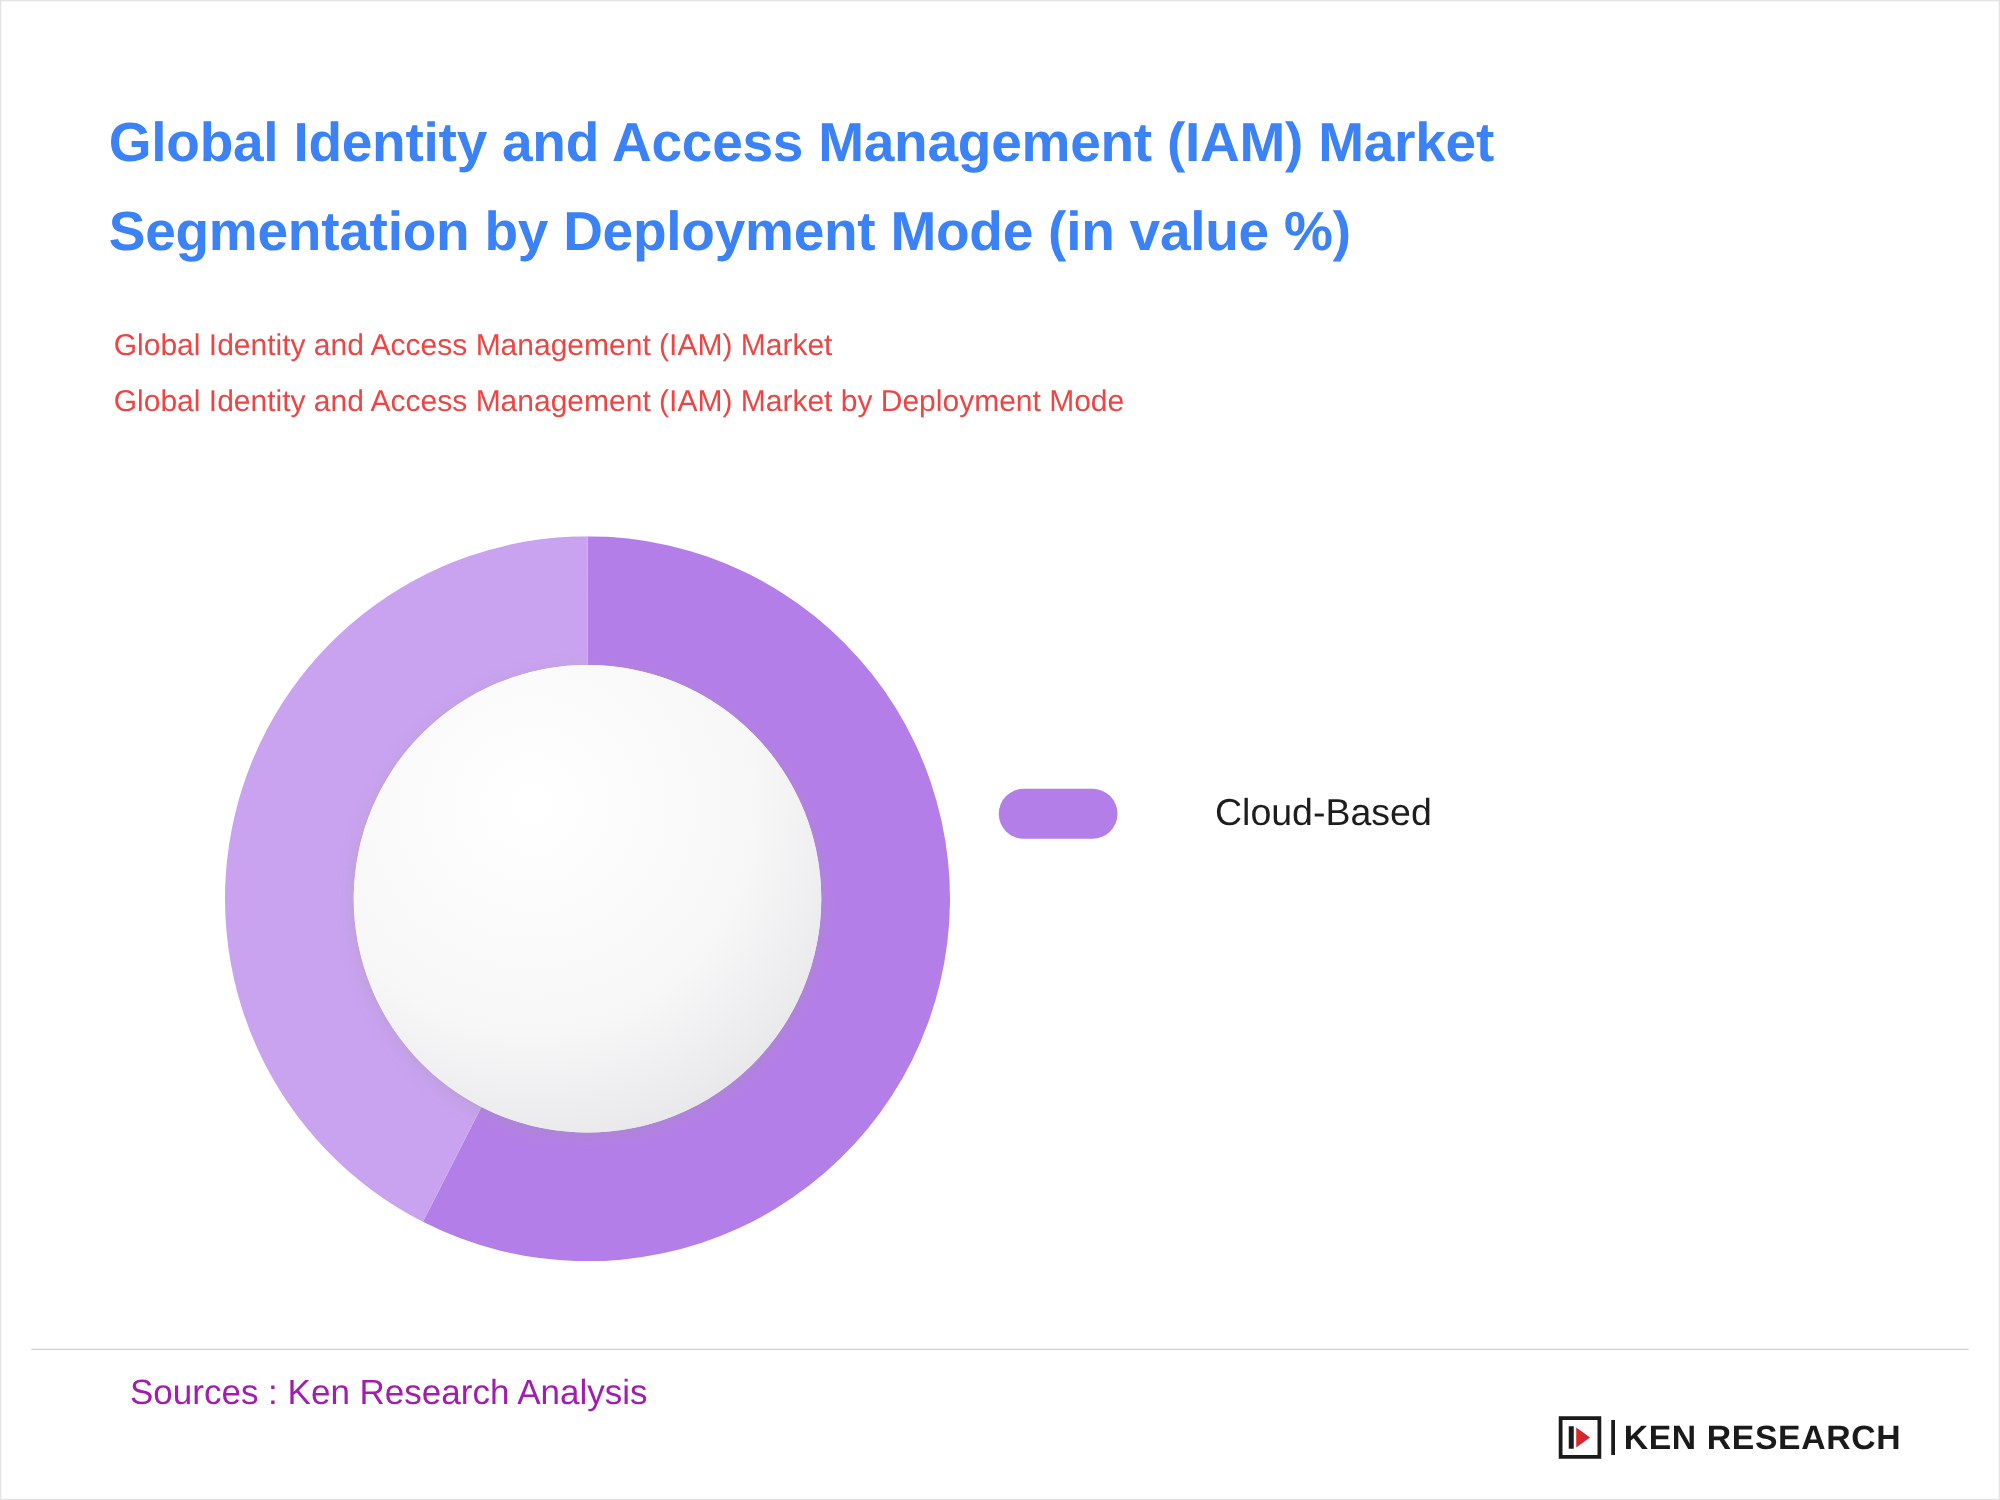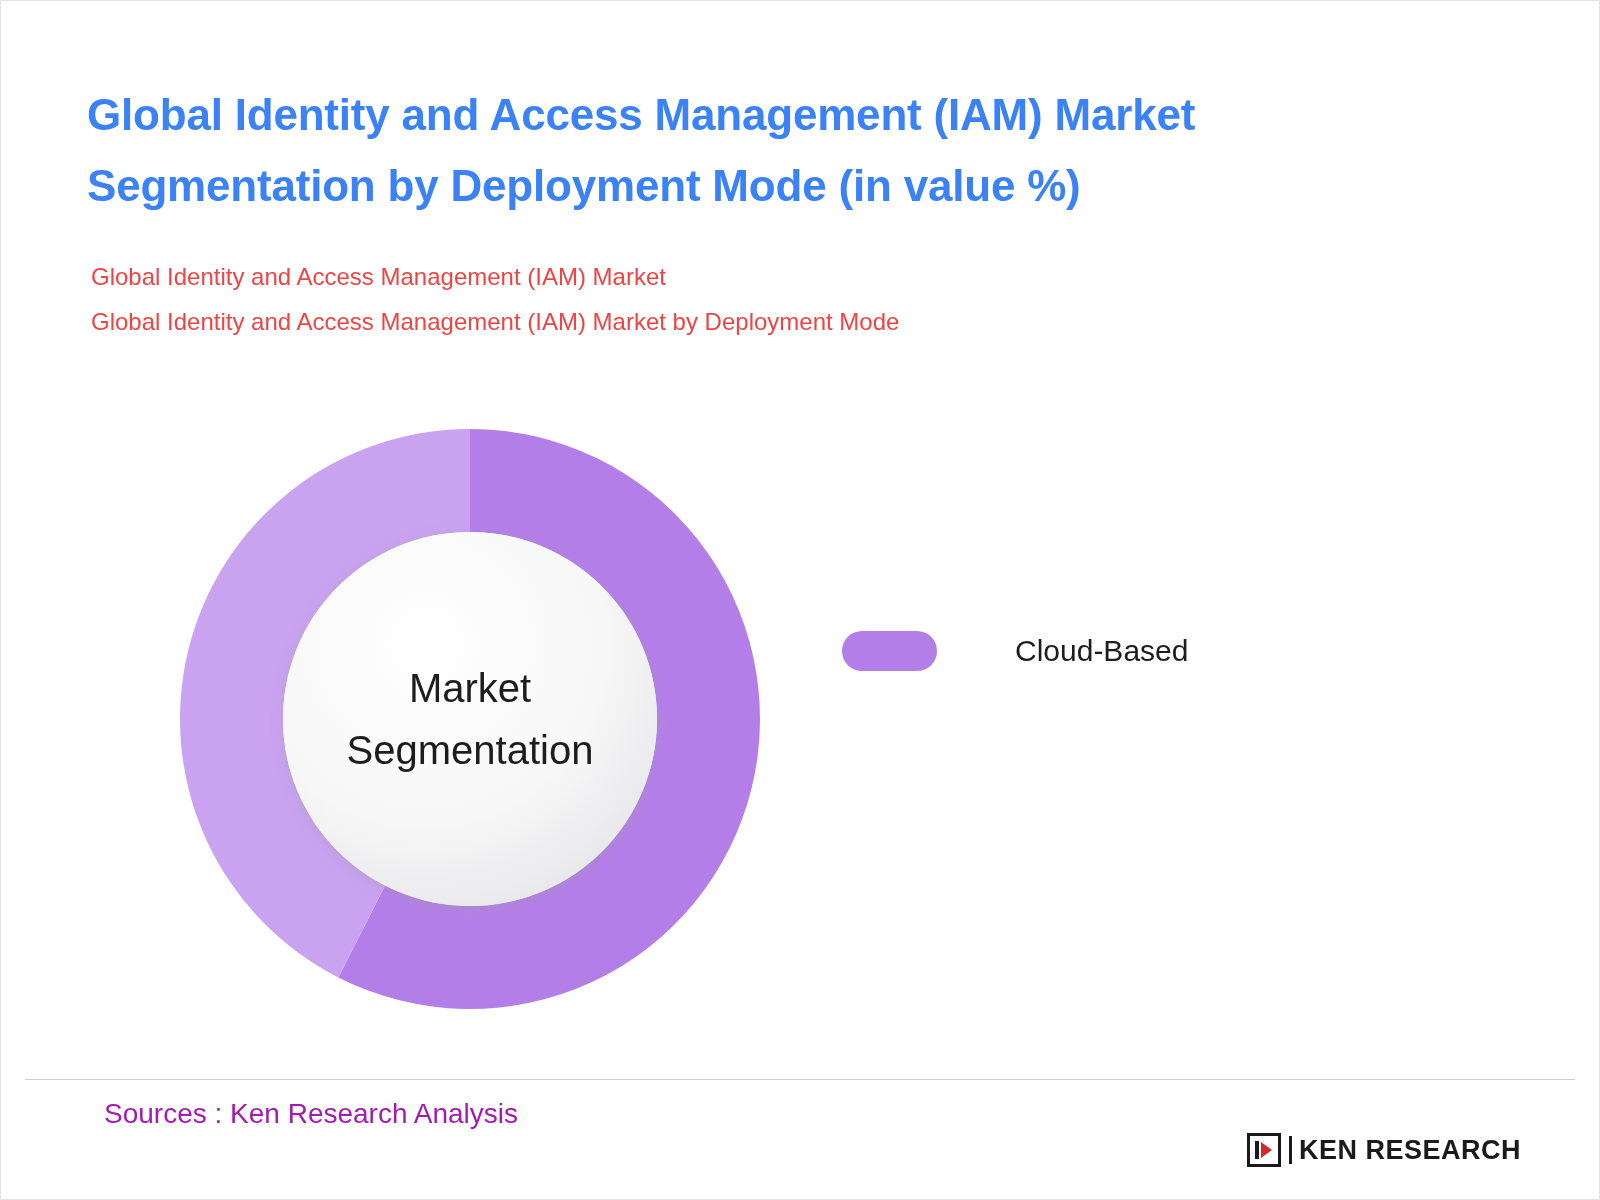--- a/index.html
+++ b/index.html
@@ -83,21 +83,21 @@
   .center-line {
     font-size: 40px;
     color: #1d1d1d;
     line-height: 1.56;
     white-space: nowrap;
   }
 
   
   .legend {
     position: absolute;
-    left: 841px;
+    left: 798px;
     top: 210px;
     width: 430px;
     text-align: center;
   }
   .legend-row {
     display: flex;
     align-items: center;
     height: 80px;
   }
   .legend-swatch {
@@ -205,24 +205,20 @@
             <feDropShadow dx="0" dy="3" stdDeviation="6" flood-color="#9a9aa0" flood-opacity="0.35"></feDropShadow>
           </filter>
         </defs>
 
         <path id="slice-cloud" d="M 290 0 A 290 290 0 1 1 158.34275507553147 548.3918920146267 L 205.1037765487048 456.6182200232248 A 187 187 0 1 0 290 103 Z" fill="#b47ee8"></path>
 
         <path id="slice-onprem" d="M 158.34275507553147 548.3918920146267 A 290 290 0 0 1 289.99999999999994 0 L 289.99999999999994 103 A 187 187 0 0 0 205.1037765487048 456.6182200232248 Z" fill="#c9a2f0"></path>
 
         <circle cx="290" cy="290" r="187" fill="url(#holeGrad)" filter="url(#holeShadow)"></circle>
       </svg>
-      <div class="center-label">
-        <div class="center-line">Market</div>
-        <div class="center-line">Segmentation</div>
-      </div>
     </div>
 
     <div class="legend">
       <div class="legend-row">
         <span class="legend-swatch" id="sw0" style="background: rgb(180, 126, 232);"></span>
         <span class="legend-label">Cloud-Based</span>
       </div>
     </div>
 
   </div>

